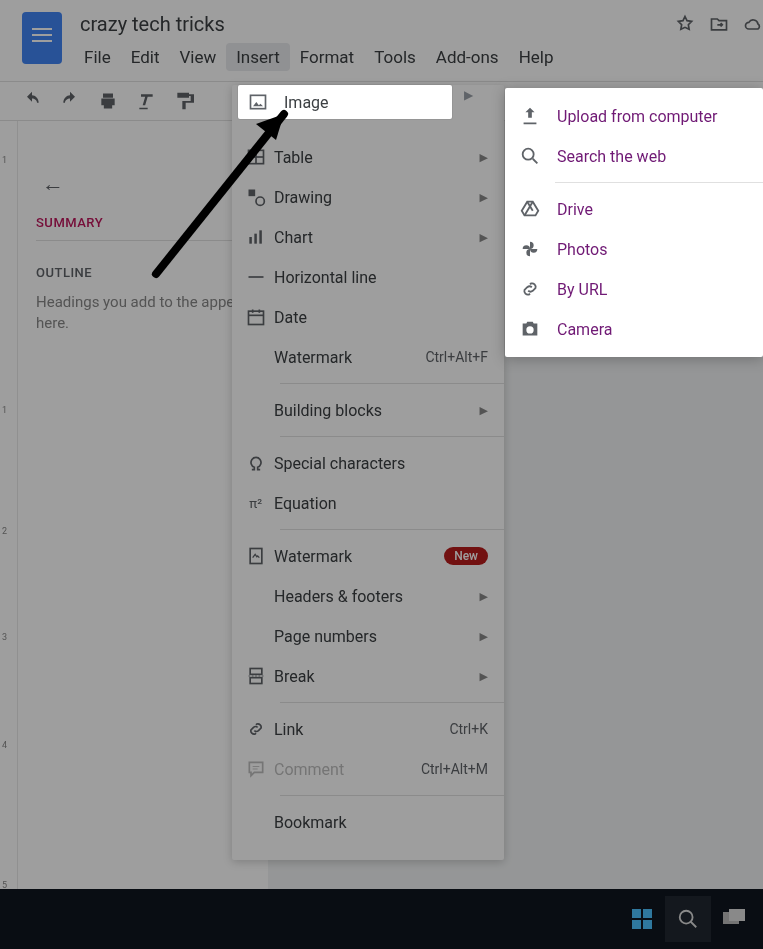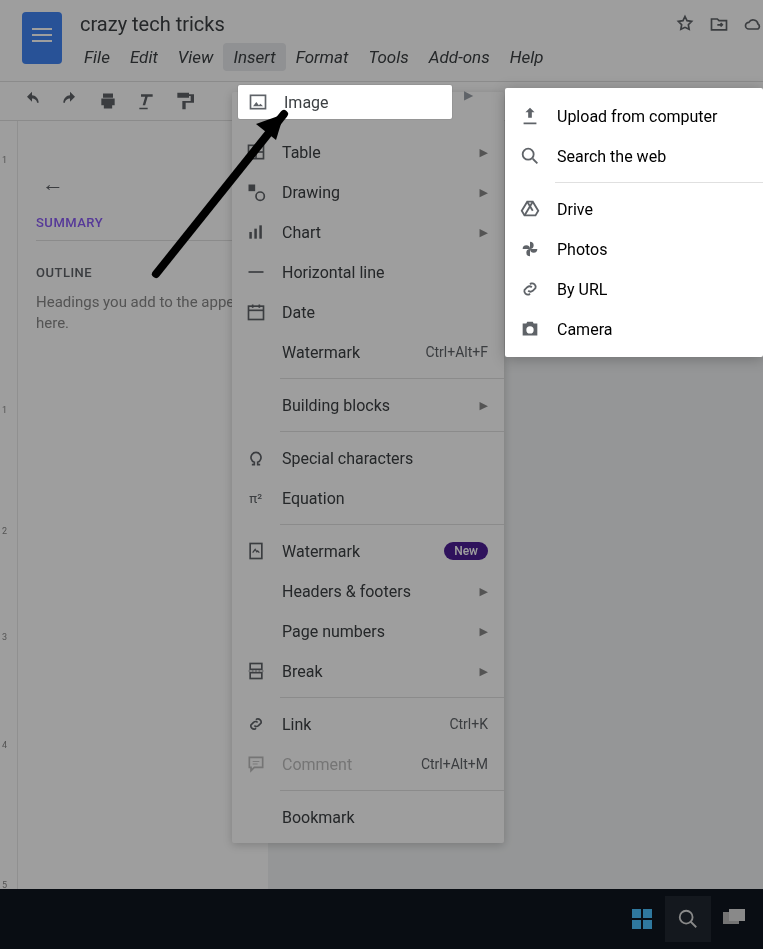--- a/index.html
+++ b/index.html
@@ -7,51 +7,51 @@
 .dim-overlay { position: absolute; inset: 0; background: rgba(0,0,0,0.38); pointer-events: none; z-index: 50; }
 .app-bar { height: 81px; display: flex; align-items: flex-start; padding: 8px 0 0 0; }
 .doc-icon { width: 40px; height: 52px; margin: 4px 12px 0 22px; background: #4285f4; border-radius: 4px; position: relative; }
 .doc-icon::after { content: ""; position: absolute; left: 10px; top: 16px; width: 20px; height: 2px; background: #fff; box-shadow: 0 6px 0 #fff, 0 12px 0 #fff; }
 .title-area { flex: 1; }
 .title-row { display: flex; align-items: center; height: 32px; justify-content: space-between; }
 .doc-title { font-size: 20px; color: #3c4043; padding: 2px 6px; }
 .title-icons { display: flex; gap: 14px; margin-left: 18px; color: #5f6368; }
 .title-icons svg, .title-icons .ico { width: 20px; height: 20px; fill: #5f6368; }
 .menu-bar { display: flex; align-items: center; height: 34px; font-size: 17px; color: #3c4043; }
-.menu-item { padding: 4px 10px; border-radius: 4px; cursor: pointer; font-style: italic; }
+.menu-item { padding: 4px 10px; border-radius: 4px; cursor: pointer; }
 .menu-item.active { background: #e8eaed; }
 .last-edit { margin-left: 18px; color: #5f6368; text-decoration: underline; }
 .toolbar { height: 40px; border-top: 1px solid #e0e0e0; border-bottom: 1px solid #e0e0e0; display: flex; align-items: center; padding: 0 22px; gap: 18px; color: #5f6368; }
 .toolbar .tico { width: 20px; height: 20px; display: flex; align-items: center; justify-content: center; }
 .content { display: flex; height: calc(100% - 81px - 40px - 60px); }
 .ruler-v { width: 18px; background: #fff; border-right: 1px solid #e8e8e8; position: relative; font-size: 9px; color: #888; }
 .ruler-v .tick { position: absolute; left: 2px; }
 .side-panel { width: 250px; padding: 18px 0 0 0; }
 .side-card { margin: 18px 18px 0 18px; background: #fff; border-radius: 10px 0 0 0; }
 .back-arrow { font-size: 22px; color: #5f6368; padding: 14px 0 18px 6px; }
-.summary-hdr { font-size: 13px; font-weight: 500; letter-spacing: 0.5px; color: #8b5cf6; padding: 0 0 10px 0; border-bottom: 1px solid #e0e0e0; }
+.summary-hdr { font-size: 13px; font-weight: 500; letter-spacing: 0.5px; color: #be185d; padding: 0 0 10px 0; border-bottom: 1px solid #e0e0e0; }
 .outline-hdr { font-size: 13px; font-weight: 500; letter-spacing: 0.5px; color: #5f6368; padding: 24px 0 12px 0; }
 .outline-hint { font-size: 15px; color: #888; line-height: 1.4; }
 .doc-area { flex: 1; background: #f1f3f4; }
-.dropdown { position: absolute; top: 92px; left: 232px; width: 272px; background: #fff; border-radius: 2px; box-shadow: 0 2px 10px rgba(0,0,0,0.2); z-index: 100; padding: 6px 0; font-size: 16px; color: #3c4043; }
+.dropdown { position: absolute; top: 85px; left: 232px; width: 272px; background: #fff; border-radius: 2px; box-shadow: 0 2px 10px rgba(0,0,0,0.2); z-index: 100; padding: 18px 0; font-size: 16px; color: #3c4043; }
 .dropdown.under-dim { z-index: 30; }
 .dd-item { display: flex; align-items: center; height: 40px; padding: 0 16px 0 14px; cursor: pointer; position: relative; }
-.dd-item .dd-ico { width: 20px; height: 20px; margin-right: 16px; color: #5f6368; fill: #5f6368; display:flex; align-items:flex-end; justify-content:center;}
+.dd-item .dd-ico { width: 20px; height: 20px; margin-right: 8px; color: #5f6368; fill: #5f6368; display:flex; align-items:flex-end; justify-content:center;}
 .dd-item .dd-label { flex: 1; }
 .dd-item .dd-right { color: #5f6368; font-size: 14px; }
 .dd-item .arrow { color: #888; font-size: 11px; }
 .dd-item.disabled { color: #bdbdbd; }
 .dd-item.disabled .dd-ico { color: #bdbdbd; fill: #bdbdbd; }
 .dd-sep { height: 1px; background: #e0e0e0; margin: 6px 0 6px 48px; }
-.badge-new { background: #4c1d95; color: #fff; font-size: 12px; font-weight: 500; padding: 2px 10px; border-radius: 10px; }
+.badge-new { background: #b91c1c; color: #fff; font-size: 12px; font-weight: 500; padding: 2px 10px; border-radius: 10px; }
 .hi-wrap { position: absolute; top: 85px; left: 238px; width: 214px; height: 34px; background: #fff; z-index: 110; display: flex; align-items: center; padding: 0 0 0 10px; border-radius: 2px; box-shadow: 0 0 0 1px rgba(0,0,0,0.05); }
 .hi-wrap .dd-ico { width: 20px; height: 20px; margin-right: 16px; color: #5f6368; fill:#5f6368;}
 .hi-wrap .dd-label { font-size: 16px; color: #3c4043; }
 .hi-arrow { position: absolute; top: 88px; left: 464px; z-index: 110; color: #5f6368; font-size: 12px;}
-.submenu { position: absolute; top: 88px; left: 505px; width: 258px; background: #fff; border-radius: 2px; box-shadow: 0 2px 14px rgba(0,0,0,0.25); z-index: 120; padding: 8px 0; font-size: 16px; color: #000000; }
+.submenu { position: absolute; top: 88px; left: 505px; width: 258px; background: #fff; border-radius: 2px; box-shadow: 0 2px 14px rgba(0,0,0,0.25); z-index: 120; padding: 8px 0; font-size: 16px; color: #701a75; }
 .sm-item { display: flex; align-items: center; height: 40px; padding: 0 16px 0 14px; cursor: pointer; }
 .sm-item .sm-ico { width: 22px; height: 22px; margin-right: 16px; color: #5f6368; fill: #5f6368; display:flex;align-items:center;justify-content:center;}
 .sm-sep { height: 1px; background: #e0e0e0; margin: 6px 0 6px 50px; }
 .pointer-arrow { position: absolute; top: 96px; left: 144px; z-index: 115; }
 .taskbar { position: absolute; bottom: 0; left: 0; right: 0; height: 60px; background: #0f1620; display: flex; align-items: center; justify-content: flex-end; padding: 0 6px; gap: 0; }
 .tb-item { width: 46px; height: 46px; display: flex; align-items: center; justify-content: center; }
 .tb-item.active { background: rgba(255,255,255,0.08); }
 svg { display: block; }
 </style>
 </head>

